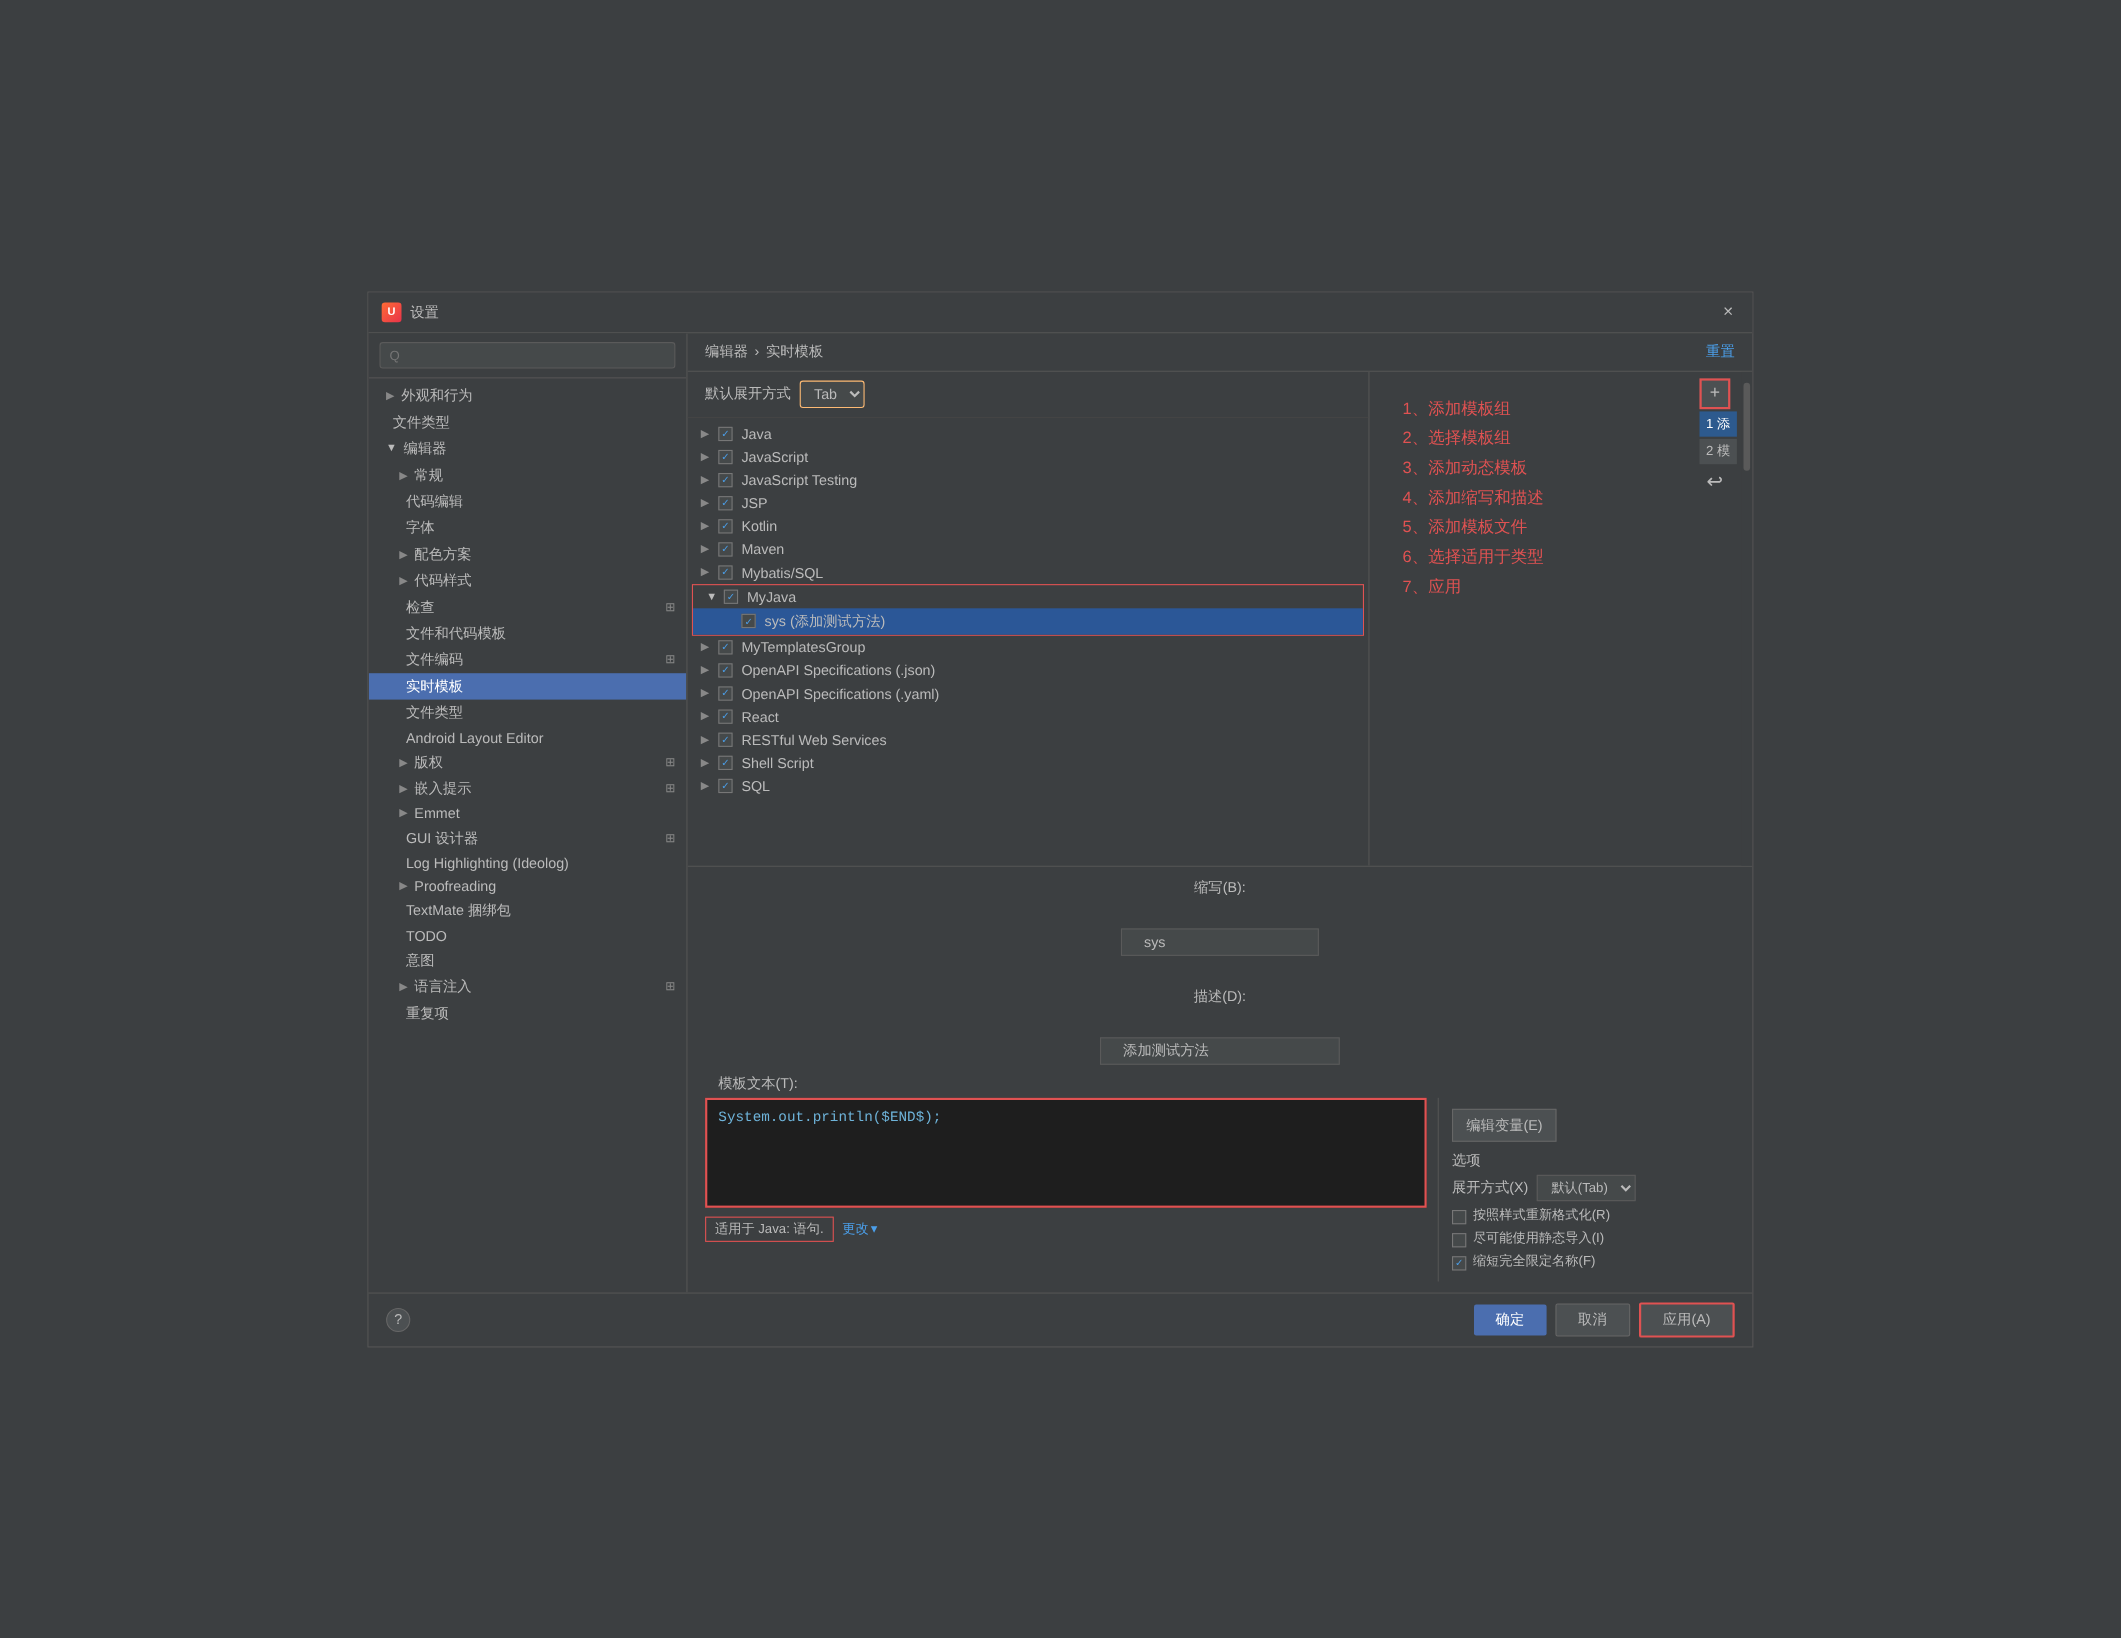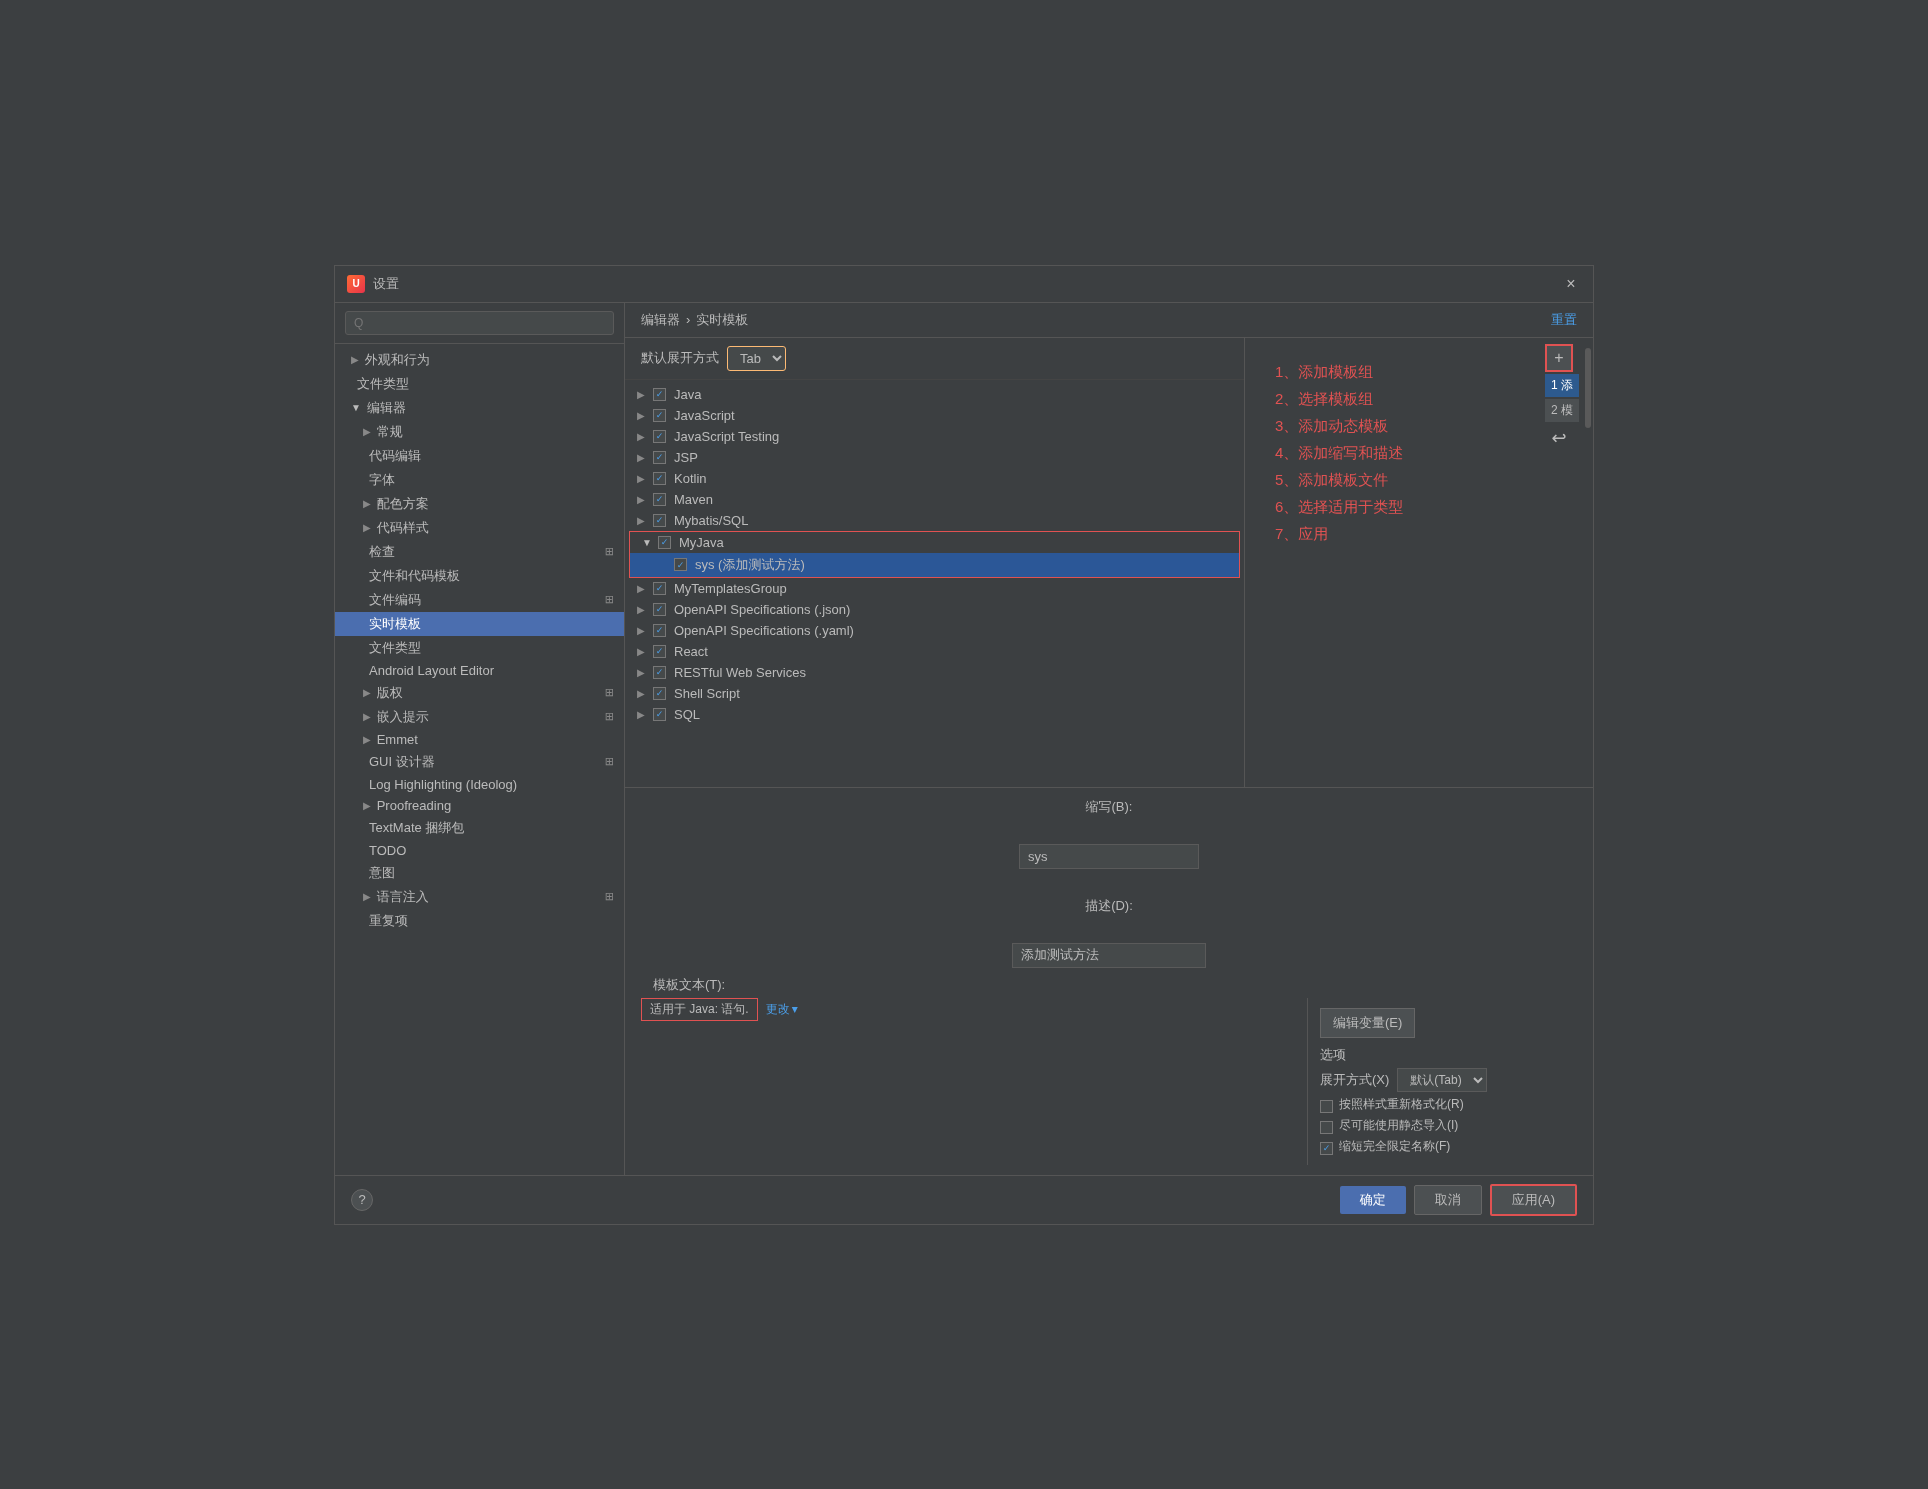--- a/index.html
+++ b/index.html
@@ -249,21 +249,21 @@
     }
     .form-label {
       color: #bbbbbb;
       font-size: 13px;
       white-space: nowrap;
     }
     .form-input {
       background: #45494a;
       border: 1px solid #5a5a5a;
       color: #bbbbbb;
-      padding: 4px 8px;
+      padding: 4px 20px;
       font-size: 13px;
       outline: none;
     }
     .form-input.abbr { width: 180px; }
     .form-input.desc { flex: 1; }
     .template-text-label {
       color: #bbbbbb;
       font-size: 13px;
       margin-bottom: 4px;
       margin-left: 12px;
@@ -659,20 +659,21 @@
       <div class="bottom-area">
         <div class="form-row">
           <label class="form-label">缩写(B):</label>
           <input class="form-input abbr" type="text" value="sys" style="">
           <label class="form-label">描述(D):</label>
           <input class="form-input desc" type="text" value="添加测试方法" style="">
         </div>
         <div class="template-text-label">模板文本(T):</div>
         <div style="display:flex;gap:10px;align-items:flex-start;">
           <div style="flex:1;">
+            <div class="template-editor">System.out.println($END$);</div>
             <div class="applicable-row">
               <span class="applicable-badge">适用于 Java: 语句.</span>
               <span class="change-link">
                 <span>更改</span>
                 <span>▾</span>
               </span>
             </div>
           </div>
 
           <div class="right-options">

